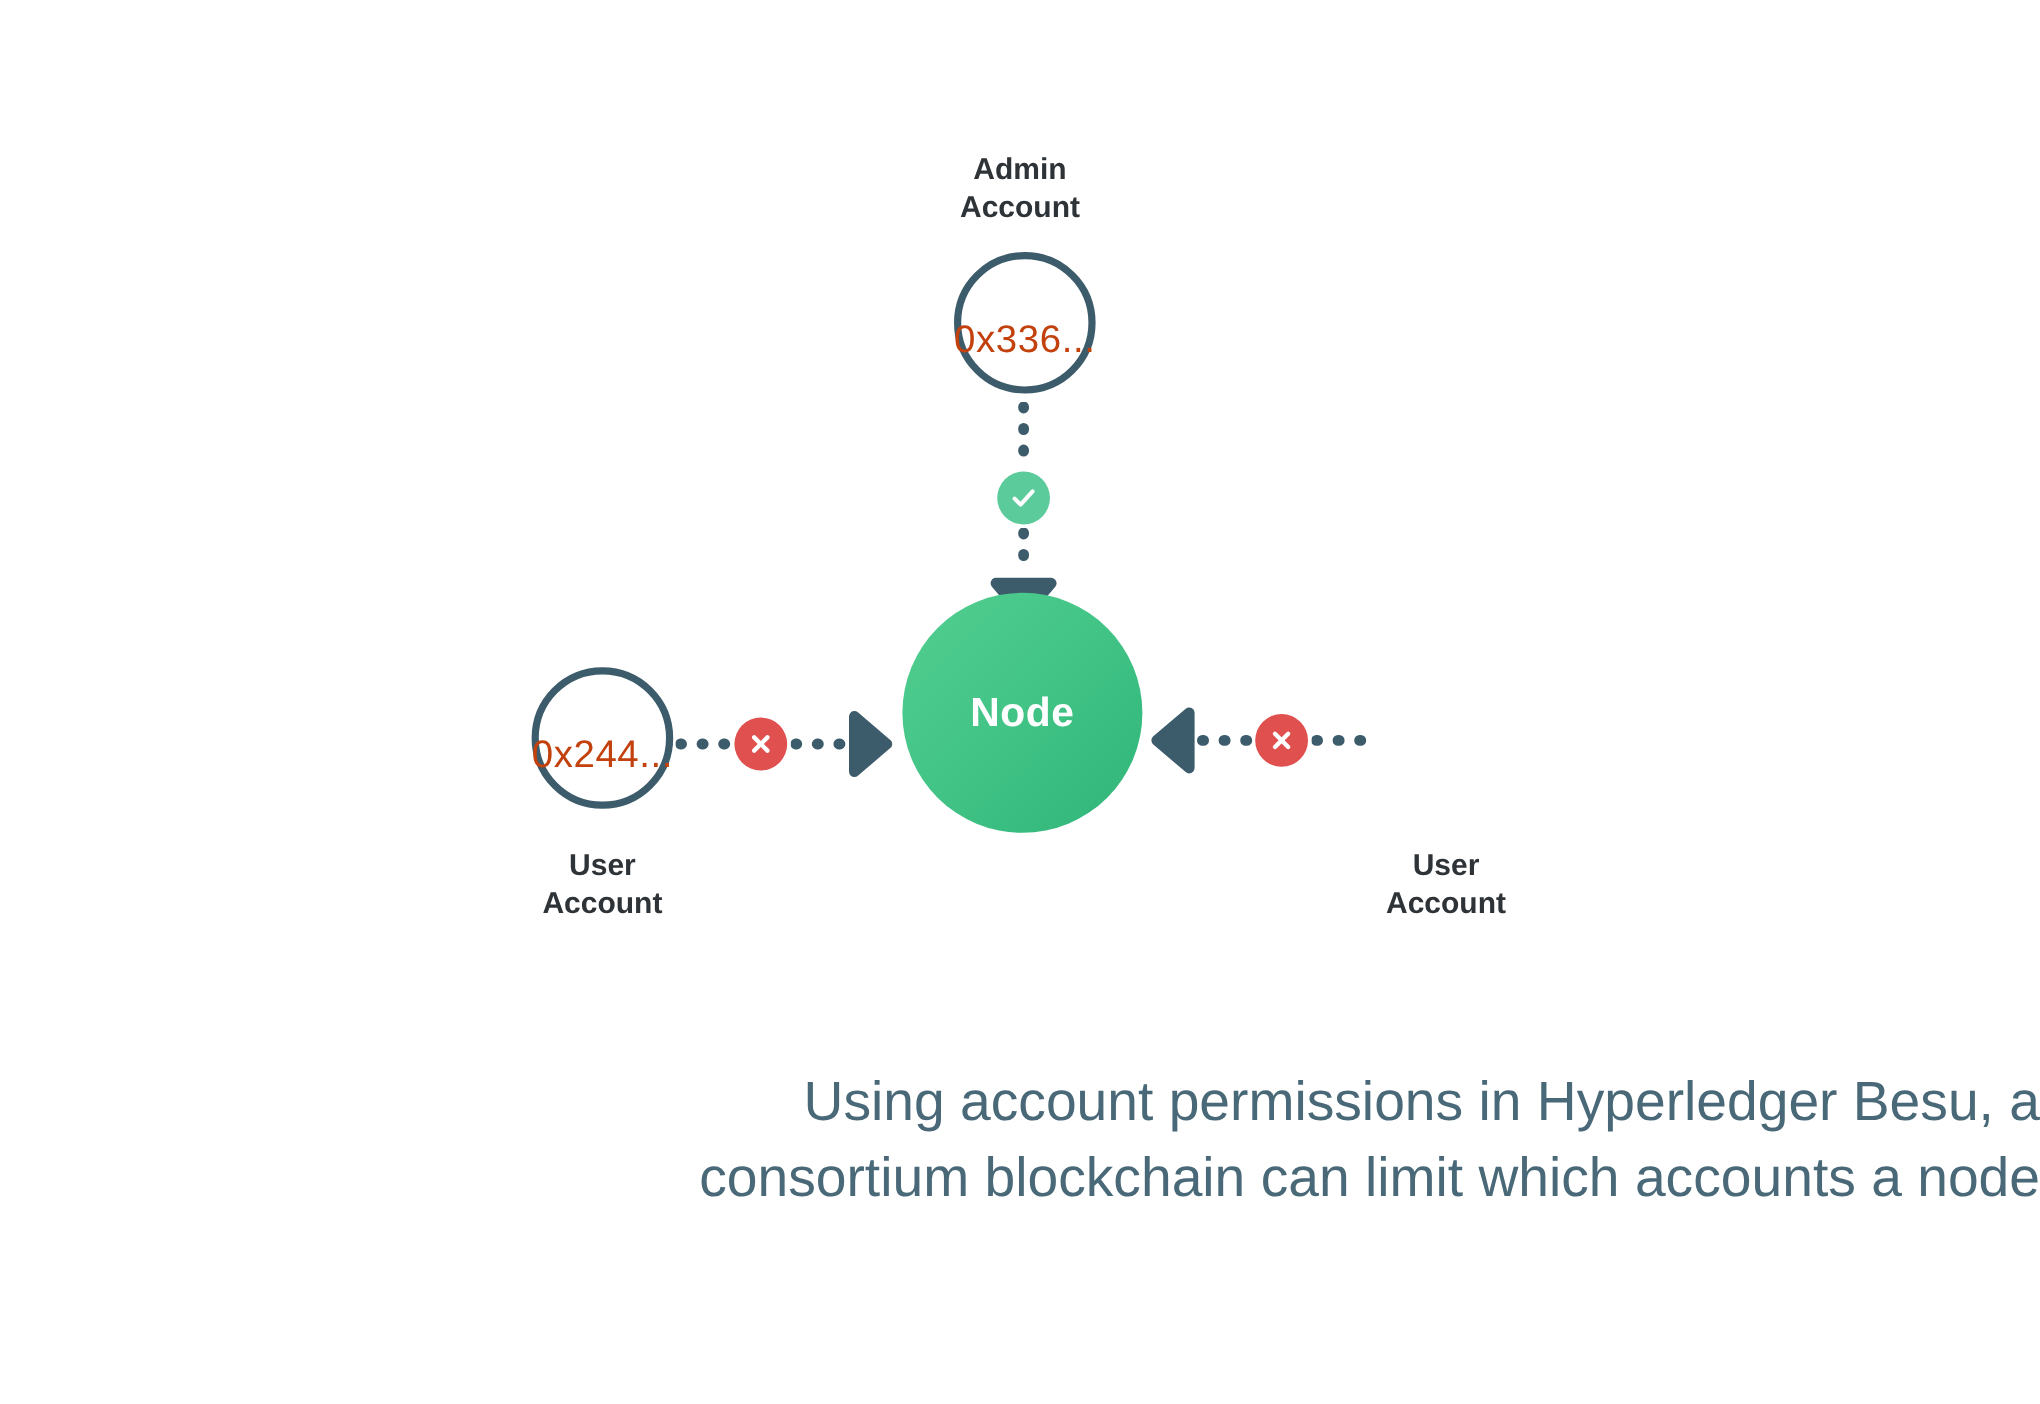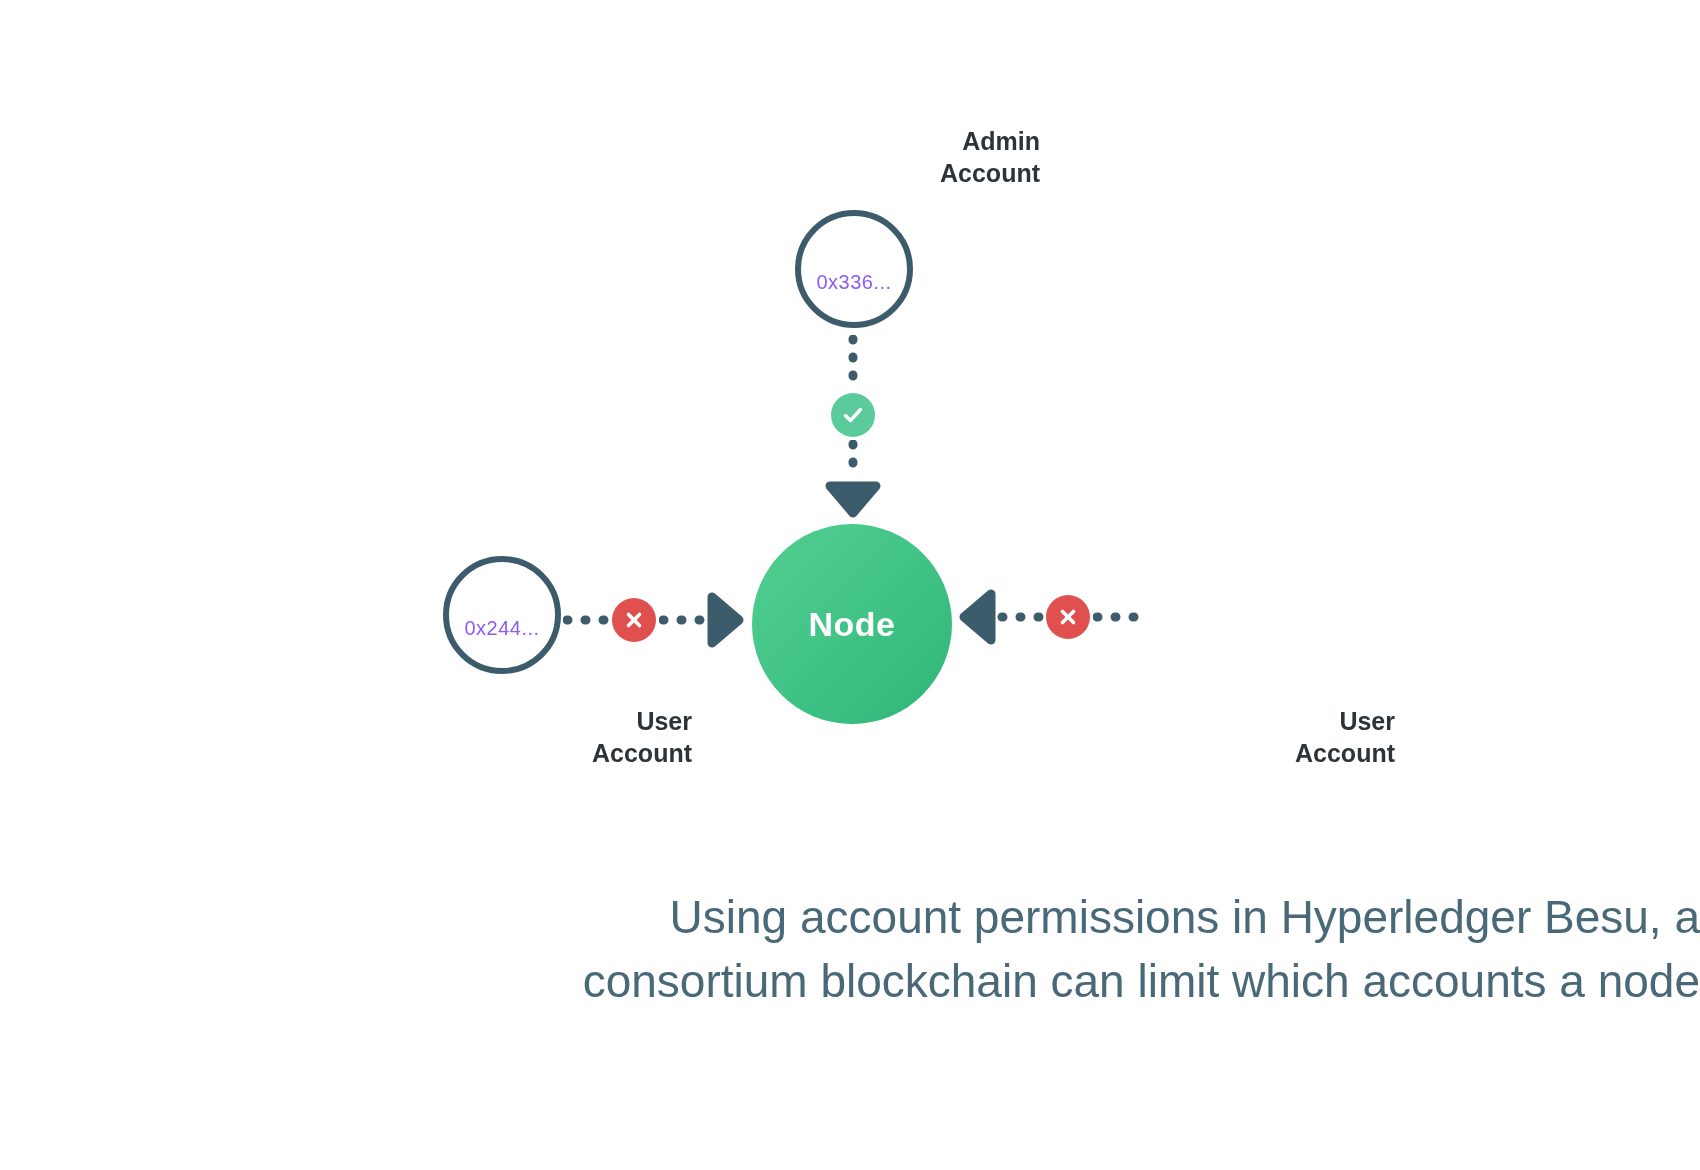--- a/index.html
+++ b/index.html
@@ -24,31 +24,31 @@
     border-radius: 50%;
     background: #ffffff;
     border: 6px solid #3D5C6B;
     display: flex;
     align-items: center;
     justify-content: center;
     box-sizing: border-box;
   }
   .acct-addr {
     font-family: "Liberation Sans", sans-serif;
-    font-size: 20px;
+    font-size: 32px;
     font-weight: 400;
-    color: #8b5cf6;
+    color: #c2410c;
     letter-spacing: 0.5px;
     white-space: nowrap;
     margin-top: 26px;
   }
   
   .acct-label {
     position: absolute;
-    text-align: right;
+    text-align: center;
     font-family: "Liberation Sans", sans-serif;
     font-weight: bold;
     font-size: 25px;
     line-height: 32px;
     color: #2E3338;
     white-space: pre-line;
   }
   
   .node-circle {
     position: absolute;
@@ -121,21 +121,21 @@
     </svg>
   </div>
 
   <svg class="dots-v" style="left: 838px; top: 440px;" width="30" height="70">
     <line x1="15" y1="4" x2="15" y2="40" stroke="#3D5C6B" stroke-width="9" stroke-linecap="round" stroke-dasharray="1 17"></line>
   </svg>
   <svg style="position:absolute; left: 820px; top: 480px;" width="66" height="40">
     <path d="M 10 6 L 56 6 L 33 33 Z" fill="#3D5C6B" stroke="#3D5C6B" stroke-width="9" stroke-linejoin="round"></path>
   </svg>
 
-  <div class="node-circle" style="left: 752px; top: 524px; width: 200px; height: 200px;">
+  <div class="node-circle" style="left: 752px; top: 494px; width: 200px; height: 200px;">
     <span class="node-label">Node</span>
   </div>
 
   <div class="acct-circle" style="left: 443px; top: 556px; width: 118px; height: 118px;">
     <span class="acct-addr">0x244...</span>
   </div>
   <div class="acct-label" style="left: 312px; top: 705px; width: 380px;">User
 Account</div>
 
   <svg class="dots-h" style="left: 563px; top: 605px;" width="50" height="30">

